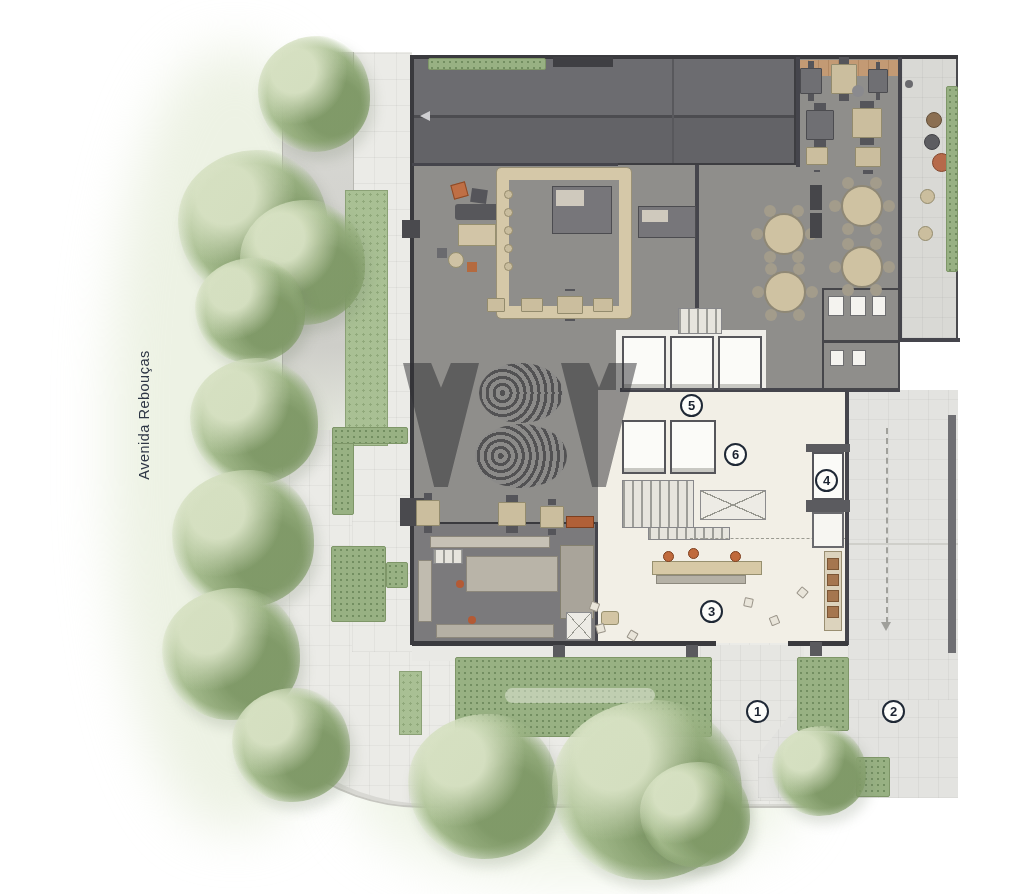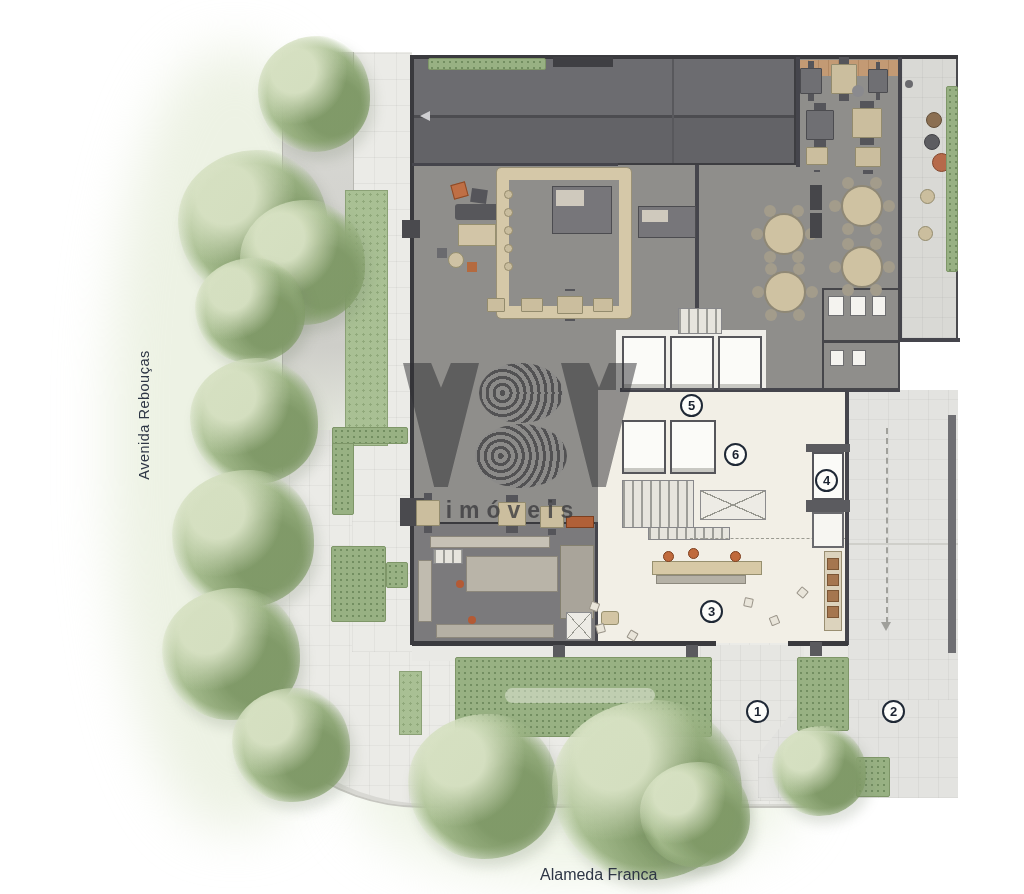--- a/index.html
+++ b/index.html
@@ -238,20 +238,17 @@
   <div class="abs marker" style="left:815px;top:469px">4</div>
   <div class="abs marker" style="left:680px;top:394px">5</div>
   <div class="abs marker" style="left:724px;top:443px">6</div>
 
   <div class="abs" style="left:395px;top:358px;width:250px;height:180px;z-index:50;pointer-events:none" title="YBY">
     <div class="abs wmY" style="left:8px;top:5px;width:76px;height:124px"></div>
     <div class="abs wmB" style="left:84px;top:5px;width:84px;height:60px"></div>
     <div class="abs wmB" style="left:80px;top:66px;width:92px;height:64px"></div>
     <div class="abs wmY" style="left:166px;top:5px;width:76px;height:124px"></div>
   </div>
-  <div class="abs" style="left:432px;top:497px;width:162px;height:32px;z-index:51;pointer-events:none;text-align:center;
-              font-size:23px;font-weight:700;letter-spacing:7px;color:rgba(60,60,63,.8)">imóveis</div>
 
   <div class="abs label" style="left:53px;top:403px;width:190px;height:24px;transform:rotate(-90deg);text-align:center;
               font-size:14.5px;letter-spacing:.5px;z-index:60">Avenida Rebouças</div>
-  <div class="abs label" style="left:540px;top:866px;width:190px;height:22px;font-size:16px;z-index:60">Alameda Franca</div>
 
 </div>
 
 </body></html>

